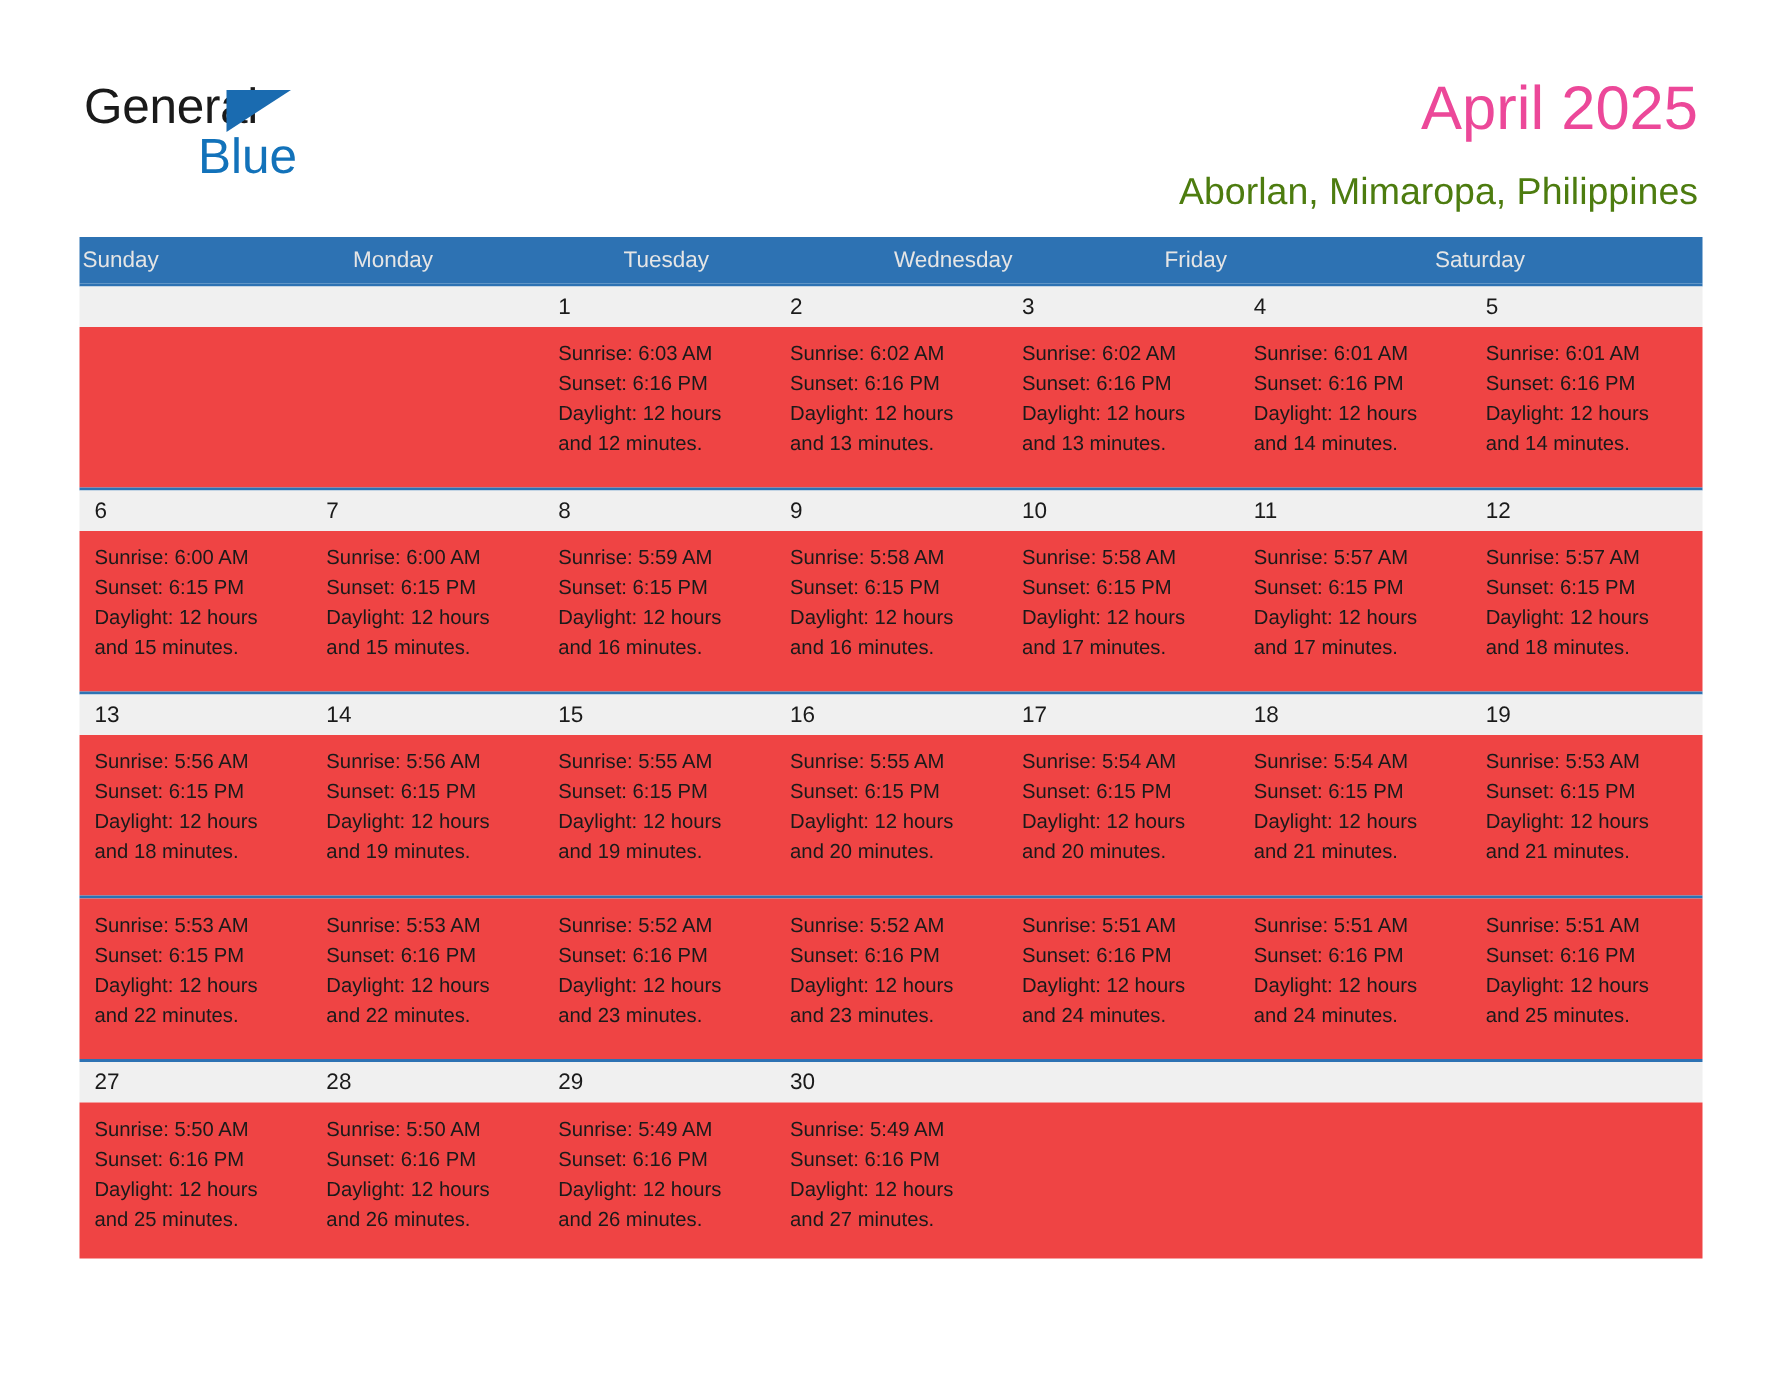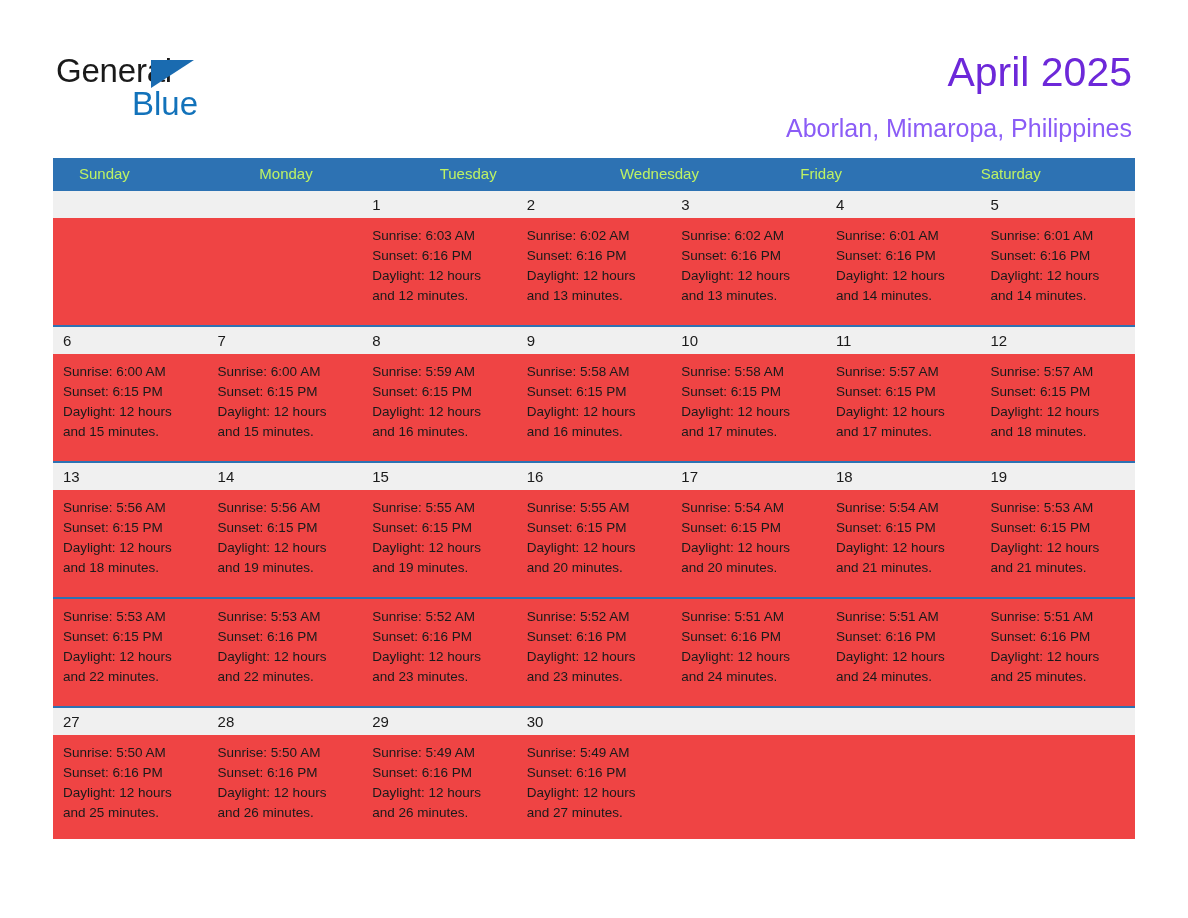--- a/index.html
+++ b/index.html
@@ -59,55 +59,55 @@
     color: #1272ba;
     line-height: 38px;
     white-space: nowrap;
     text-align: center;
   }
   .title {
     position: absolute;
     right: 56px;
     top: 48px;
     font-size: 41px;
-    color: #6d28d9;
+    color: #ec4899;
     line-height: 48px;
     white-space: nowrap;
     text-align: right;
   }
   .subtitle {
     position: absolute;
     right: 56px;
     top: 113px;
     font-size: 25px;
-    color: #8b5cf6;
+    color: #4d7c0f;
     line-height: 30px;
     white-space: nowrap;
     text-align: right;
   }
 
   
   .calendar {
     position: absolute;
     left: 53px;
     top: 158px;
     width: 1082px;
   }
   .weekday-row {
     display: flex;
     width: 100%;
     background: #2d72b3;
     height: 31px;
   }
   .weekday {
     flex: 1 1 0;
-    color: #bef264;
+    color: #e5e5e5;
     font-size: 15px;
     line-height: 31px;
-    padding-left: 26px;
+    padding-left: 2px;
     white-space: nowrap;
     overflow: hidden;
   }
 
   .week {
     width: 100%;
     border-top: 2px solid #2d72b3;
   }
   .week:first-of-type { border-top: none; }
 

